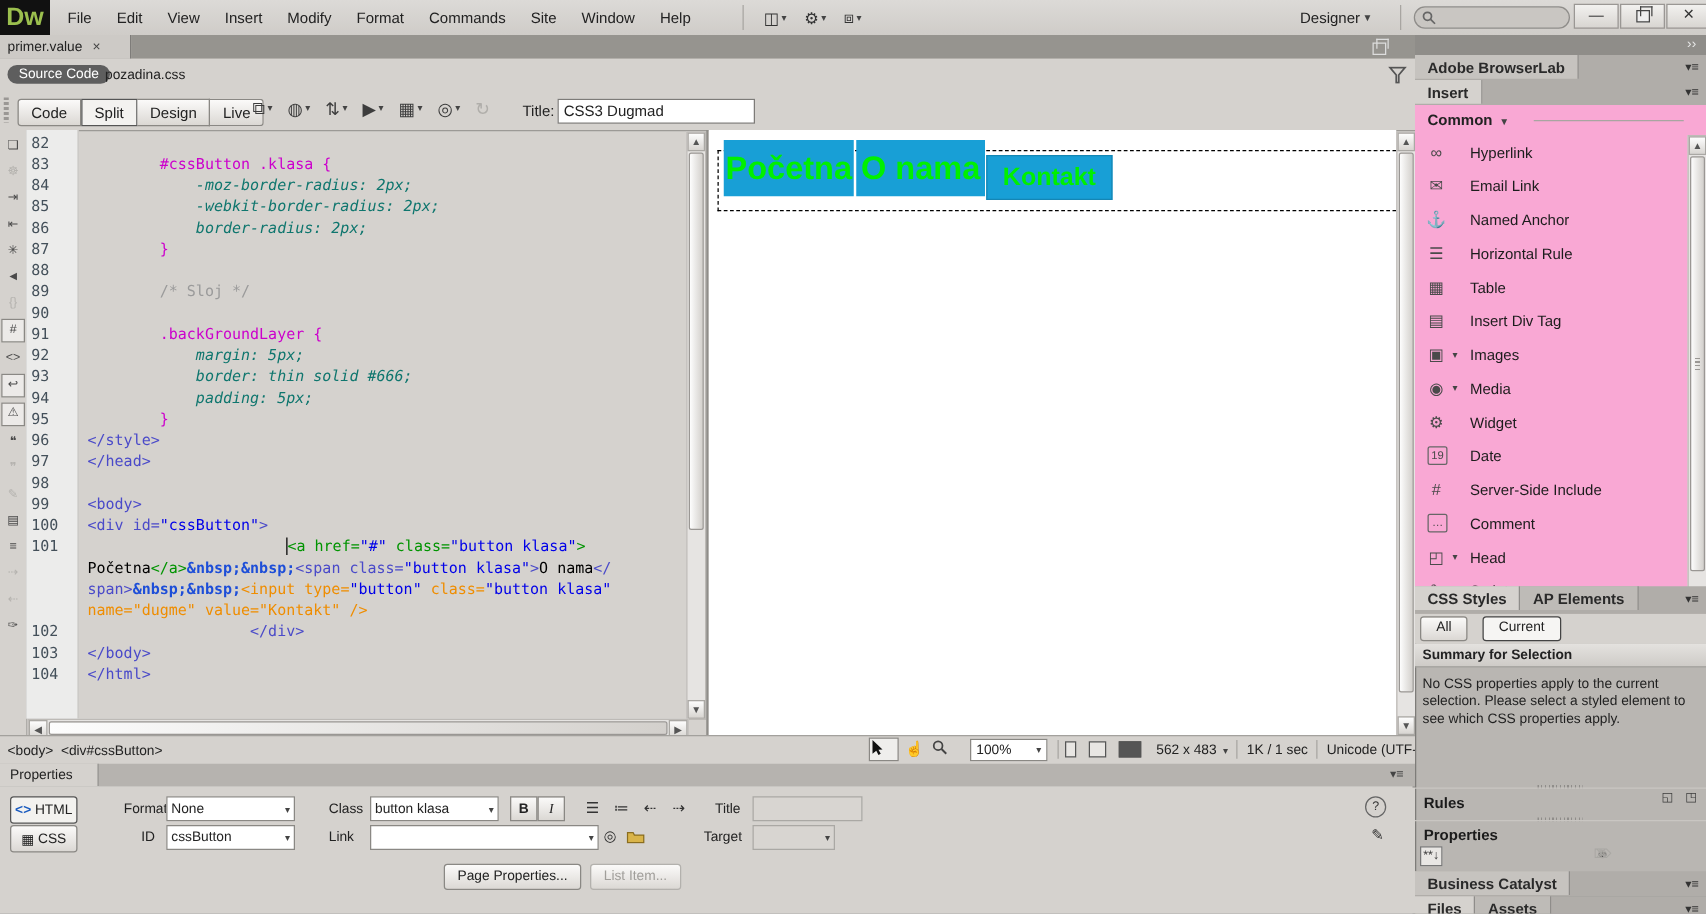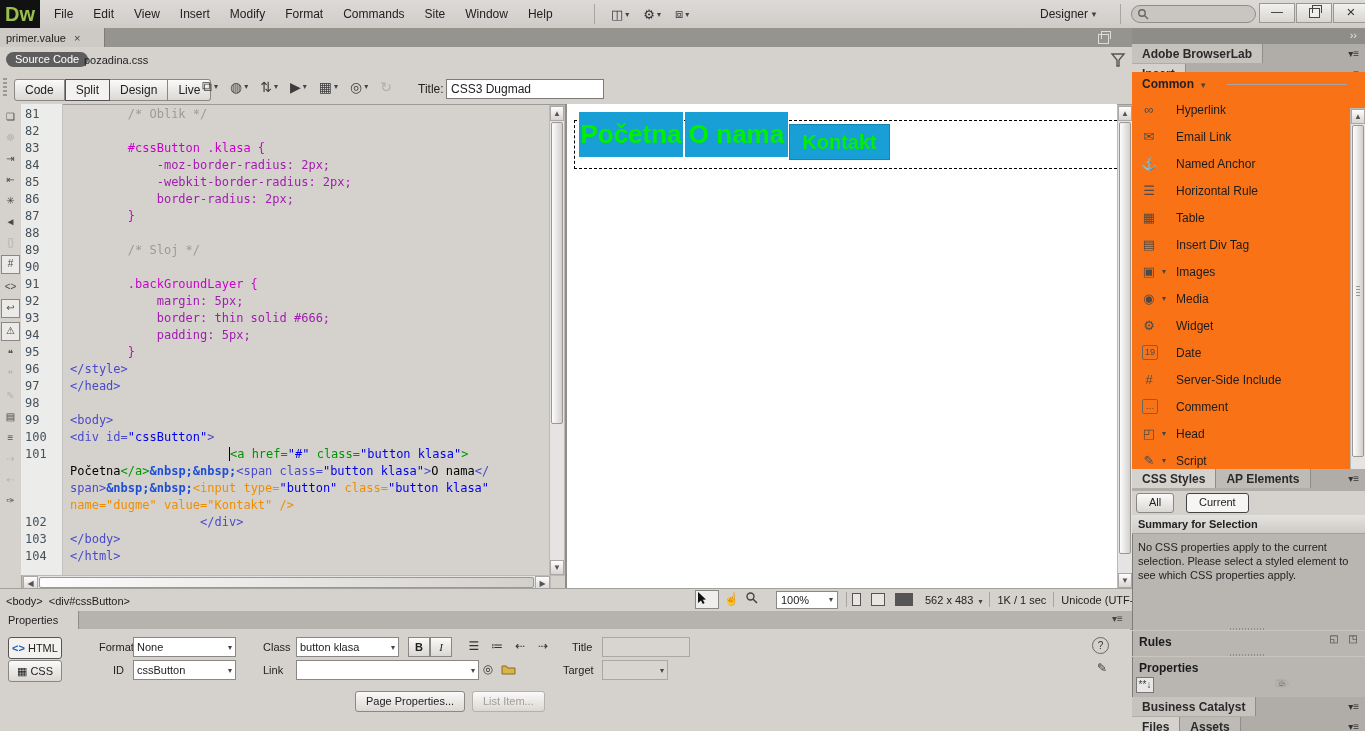--- a/index.html
+++ b/index.html
@@ -53,21 +53,21 @@
   .cicon{width:17px;height:17px;margin:4px auto 3px auto;text-align:center;line-height:17px;font-size:10px;color:#4a4a4a;}
   .cicon.pressed{background:#eceae8;border:1px solid #8a8884;line-height:15px;}
   .cicon.disabled{color:#b5b3af;}
 
   
   #codepane{left:21px;top:104px;width:544px;height:471px;background:#fff;}
   #gutter{left:21px;top:104px;width:41px;height:471px;background:#ececeb;border-right:1px solid #c3c1bd;}
   .code-row{position:relative;height:17px;white-space:pre;font-family:"DejaVu Sans Mono","Liberation Mono",monospace;font-size:12px;line-height:17px;}
   .code-row .ln{position:absolute;left:4px;top:0;width:36px;color:#44505a;}
   .code-row .ct{position:absolute;left:49px;top:0;}
-  .sg-comment{color:#9a9a9a;} .sg-sel{color:#cc00cc;} .sg-css{color:#a21caf;}
+  .sg-comment{color:#9a9a9a;} .sg-sel{color:#cc00cc;} .sg-css{color:#0f766e;font-style:italic;}
   .sg-tag{color:#4a4ac9;} .sg-val{color:#0000e8;} .sg-atag{color:#009400;}
   .sg-ftag{color:#ef8d00;} .sg-ent{color:#1d4ed8;font-weight:bold;text-align:center;} .sg-plain{color:#000;}
   .sg-cursor{border-left:1px solid #000;}
   
   .sb-v{width:14px;background:#e6e4e2;border:1px solid #bdbab6;}
   .sb-arrow{height:13px;text-align:center;font-size:8px;line-height:13px;color:#555;background:linear-gradient(#fdfdfd,#d8d5d1);border:1px solid #aaa8a4;}
   .sb-thumb{background:linear-gradient(90deg,#fdfdfd,#d3d0cc);border:1px solid #9a9794;border-radius:2px;margin:1px;}
   .sb-h{height:13px;background:#e6e4e2;border:1px solid #bdbab6;display:flex;}
   #code-vsb{left:549px;top:105px;height:469px;}
   #code-vthumb{height:300px;}
@@ -114,21 +114,21 @@
   .pbtn.disabled{color:#a09e9a;border-color:#b3b1ad;}
   .listicon{position:absolute;width:20px;height:18px;text-align:center;line-height:18px;color:#333;font-size:12px;}
 
   
   #sidebar{left:1132px;top:28px;width:233px;height:703px;background:#b9b6b2;border-left:1px solid #7e7c79;}
   #collapse-strip{left:1132px;top:28px;width:233px;height:16px;background:#8f8d89;color:#e8e8e8;}
   .ptabrow{position:absolute;width:233px;background:#b0ada9;border-bottom:1px solid #8f8d8a;}
   .ptab{display:inline-block;padding:3px 10px 2px 10px;font-weight:bold;font-size:12px;color:#2a2a2a;background:#c6c3bf;border-right:1px solid #8f8d8a;}
   .ptab.active{background:#d5d2ce;}
   .pmenu{position:absolute;right:6px;top:4px;font-size:10px;color:#333;}
-  #ins-panel{left:1132px;top:72px;width:233px;height:413px;background:#f97316;}
+  #ins-panel{left:1132px;top:84px;width:233px;height:413px;background:#f9a8d4;}
   #ins-cat{position:absolute;left:10px;top:5px;font-weight:bold;font-size:12px;}
   #ins-cat .dd{font-size:8px;}
   #ins-rule{position:absolute;left:95px;top:12px;width:120px;height:1px;background:#a8a5a1;}
   #ins-list{position:absolute;left:0;top:24px;width:218px;}
   .ins-item{height:27px;display:flex;align-items:center;font-size:12px;color:#1c1c1c;}
   .ins-item .icn{width:18px;text-align:center;margin-left:8px;font-size:13px;color:#4a4a4a;}
   .ins-item .icn.boxed{font-size:9px;border:1px solid #666;border-radius:2px;width:14px;height:13px;line-height:13px;margin-left:10px;}
   .ins-item .ddz{width:12px;font-size:8px;color:#444;text-align:center;}
   .ins-item .lbl{margin-left:6px;}
   #ins-vsb{left:1350px;top:108px;height:383px;}
@@ -244,21 +244,20 @@
       <div class="cicon disabled">✎</div>
       <div class="cicon">▤</div>
       <div class="cicon">≡</div>
       <div class="cicon disabled">⇢</div>
       <div class="cicon disabled">⇠</div>
       <div class="cicon">✑</div>
     </div>
 
   <div class="abs" id="gutter" style="z-index: 0;"></div>
   <div class="abs hidden-overflow" id="codepane" style="padding-top: 2px; z-index: 1; background: transparent; left: 21px;">
-      <div class="code-row"><span class="ln">81</span><span class="ct"><span class="sg-comment">        /* Oblik */</span></span></div>
       <div class="code-row"><span class="ln">82</span><span class="ct"></span></div>
       <div class="code-row"><span class="ln">83</span><span class="ct"><span class="sg-sel">        #cssButton .klasa {</span></span></div>
       <div class="code-row"><span class="ln">84</span><span class="ct"><span class="sg-css">            -moz-border-radius: 2px;</span></span></div>
       <div class="code-row"><span class="ln">85</span><span class="ct"><span class="sg-css">            -webkit-border-radius: 2px;</span></span></div>
       <div class="code-row"><span class="ln">86</span><span class="ct"><span class="sg-css">            border-radius: 2px;</span></span></div>
       <div class="code-row"><span class="ln">87</span><span class="ct"><span class="sg-sel">        }</span></span></div>
       <div class="code-row"><span class="ln">88</span><span class="ct"></span></div>
       <div class="code-row"><span class="ln">89</span><span class="ct"><span class="sg-comment">        /* Sloj */</span></span></div>
       <div class="code-row"><span class="ln">90</span><span class="ct"></span></div>
       <div class="code-row"><span class="ln">91</span><span class="ct"><span class="sg-sel">        .backGroundLayer {</span></span></div>

